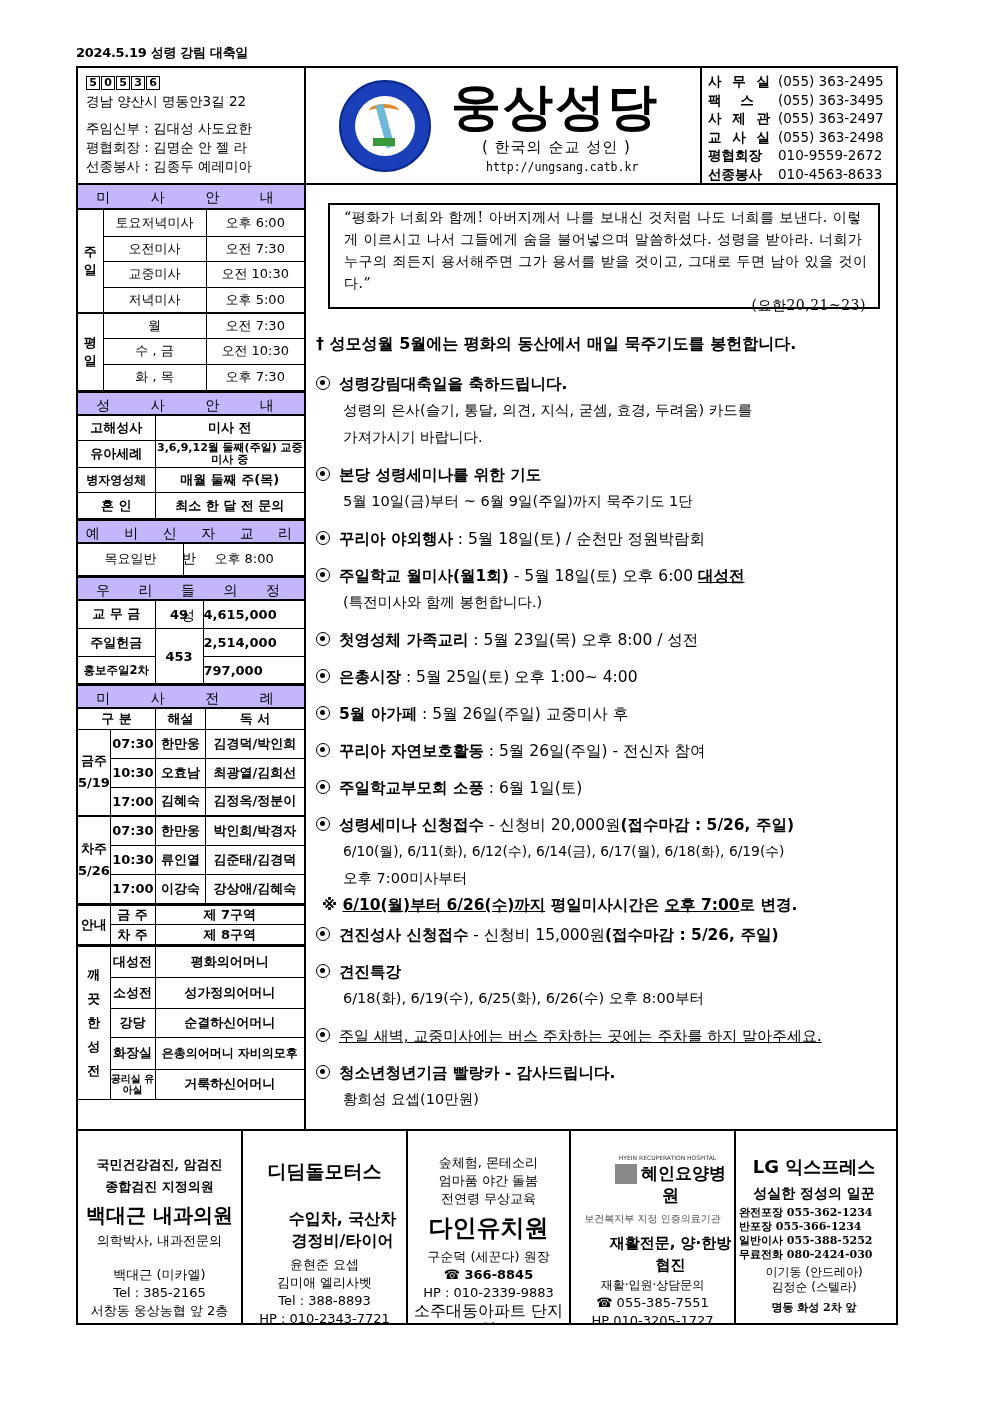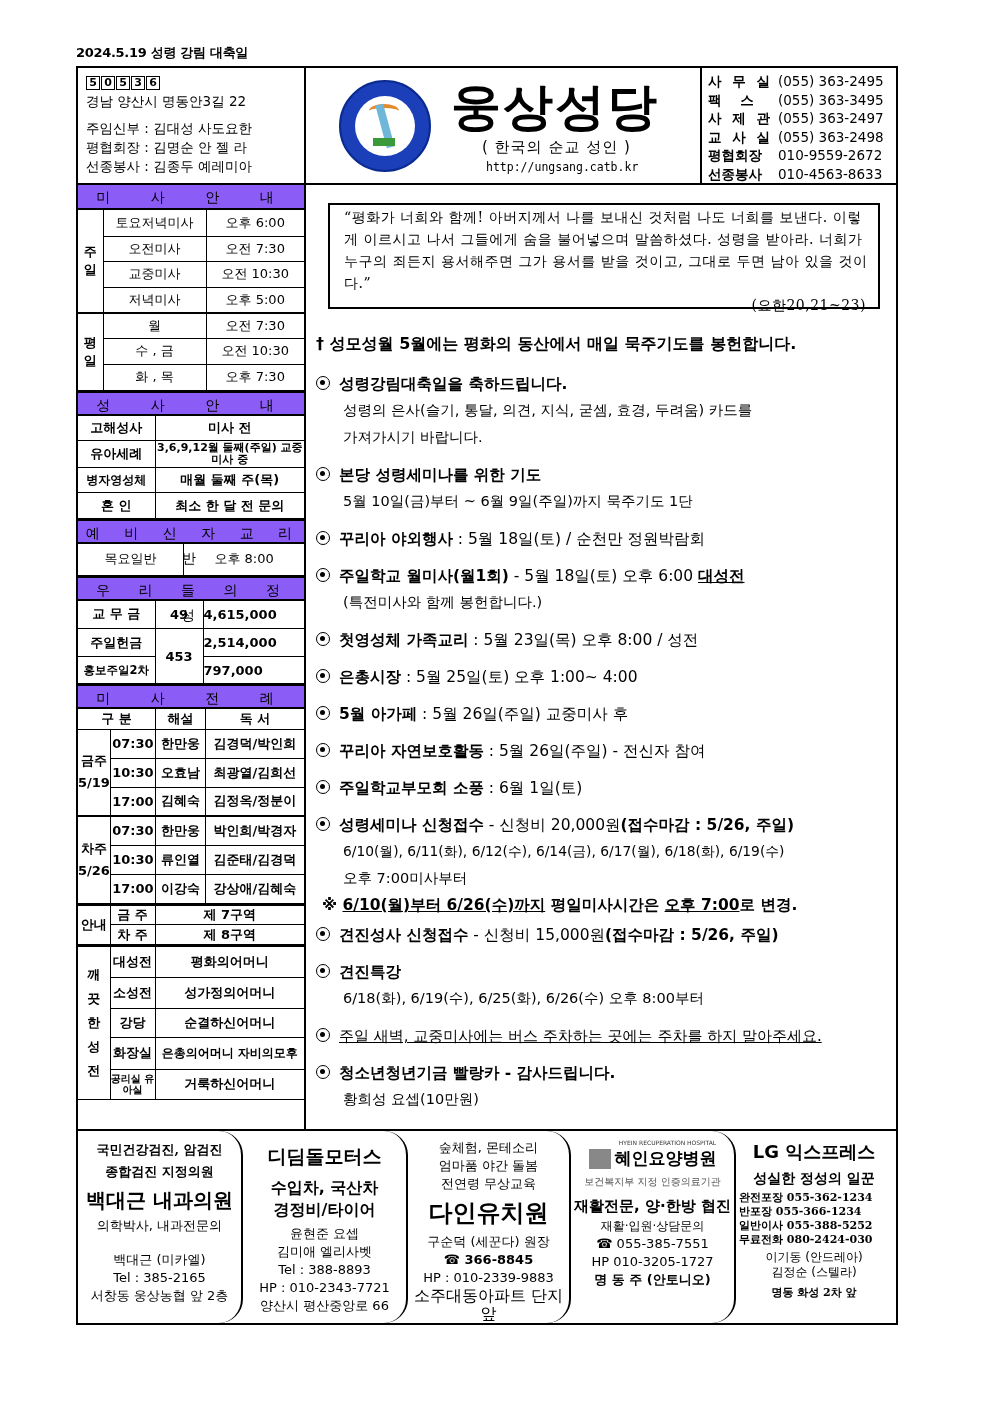--- a/index.html
+++ b/index.html
@@ -22,21 +22,21 @@
   .title { position: absolute; left: 145px; top: 6px; font-size: 50px; font-weight: bold; letter-spacing: 2px; }
   .subtitle { position: absolute; left: 176px; top: 70px; font-size: 15px; letter-spacing: 1px; }
   .url { position: absolute; left: 180px; top: 92px; font-family: "DejaVu Sans Mono", monospace; font-size: 11.5px; }
   .hdr-right { position: absolute; left: 624px; top: 4px; width: 183px; padding-left: 6px; font-size: 13.5px; line-height: 18.5px; }
   .hdr-right .row { display: flex; }
   .hdr-right .lbl { width: 70px; letter-spacing: 3px; white-space: nowrap; font-weight: bold; }
   .hdr-right .val { white-space: nowrap; }
 
   
   .lcol { position: absolute; left: 0; top: 117px; width: 228px; height: 944px; border-right: 2px solid #000; font-size: 13px; }
-  .sec-h { background: #8b5cf6; text-align: center; height: 25px; line-height: 25px; font-size: 14px; letter-spacing: 18px; border-bottom: 2px solid #000; border-top: 2px solid #000; padding-left: 6px; }
+  .sec-h { background: #c4b5fd; text-align: center; height: 25px; line-height: 25px; font-size: 14px; letter-spacing: 18px; border-bottom: 2px solid #000; border-top: 2px solid #000; padding-left: 6px; }
   .sec-h.first { border-top: none; }
   table { border-collapse: collapse; width: 100%; }
   td { border: 1px solid #000; text-align: center; font-size: 13px; padding: 0; }
   table tr:first-child td { border-top: none; }
   table td:first-child { border-left: none; }
   table td:last-child { border-right: none; }
   .vert { writing-mode: horizontal-tb; line-height: 18px; width: 25px; font-weight: bold; }
   .b { font-weight: bold; }
   .small { font-size: 11px; line-height: 12px; }
   .r { text-align: left; padding-right: 8px; }
@@ -49,24 +49,24 @@
   .n-item { margin-bottom: 11px; }
   .n-line { line-height: 26px; white-space: nowrap; }
   .n-sub { padding-left: 27px; line-height: 27px; font-size: 14.5px; white-space: nowrap; }
   .bullet { display: inline-block; width: 14px; height: 14px; border: 1.5px solid #000; border-radius: 50%; position: relative; vertical-align: -1px; margin-right: 9px; }
   .bullet::after { content: ""; position: absolute; left: 3px; top: 3px; width: 5px; height: 5px; background: #000; border-radius: 50%; }
   .nb { font-weight: bold; }
   .u { text-decoration: underline; }
 
   
   .ads { position: absolute; left: 0; top: 1061px; width: 818px; height: 194px; border-top: 2px solid #000; display: flex; }
-  .ad { border-right: 2px solid #000; height: 100%; text-align: center; padding-top: 8px; font-size: 13px; line-height: 18px; overflow: hidden; border-radius: 24px; }
+  .ad { border-right: 2px solid #000; height: 100%; text-align: center; padding-top: 23px; font-size: 13px; line-height: 18px; overflow: hidden; }
   .ad:last-child { border-right: none; }
   .ad .big { font-size: 22px; font-weight: bold; line-height: 34px; }
-  .ad .mid { font-size: 16px; font-weight: bold; line-height: 22px; }
+  .ad .mid { font-size: 16px; font-weight: bold; line-height: 22px; margin-left: 36px; }
   .serif { font-family: "DejaVu Serif", serif; }
   .hosp-logo { display: inline-block; width: 22px; height: 20px; background: #888; margin-right: 4px; vertical-align: middle; }
 </style>
 </head>
 <body>
 
 <div class="date-line">2024.5.19 성령 강림 대축일</div>
 
 <div class="page">
 
@@ -380,21 +380,21 @@
     <div class="ad" style="width:165px">
       <div class="serif b" style="font-size:13px;line-height:22px">국민건강검진, 암검진</div>
       <div class="serif b" style="font-size:13px;line-height:22px">종합검진 지정의원</div>
       <div class="big" style="font-size:20px">백대근 내과의원</div>
       <div style="margin-bottom:16px">의학박사, 내과전문의</div>
       <div>백대근 (미카엘)</div>
       <div>Tel : 385-2165</div>
       <div>서창동 웅상농협 앞 2층</div>
     </div>
     <div class="ad" style="width:165px">
-      <div class="big" style="font-size:19px;margin-bottom:4px">디딤돌모터스</div>
+      <div class="big" style="font-size:19px;margin-bottom:20px">디딤돌모터스</div>
       <div class="mid">수입차, 국산차</div>
       <div class="mid" style="margin-bottom:4px">경정비/타이어</div>
       <div>윤현준 요셉</div>
       <div>김미애 엘리사벳</div>
       <div>Tel : 388-8893</div>
       <div>HP : 010-2343-7721</div>
       <div>양산시 평산중앙로 66</div>
     </div>
     <div class="ad" style="width:163px">
       <div>숲체험, 몬테소리</div>

